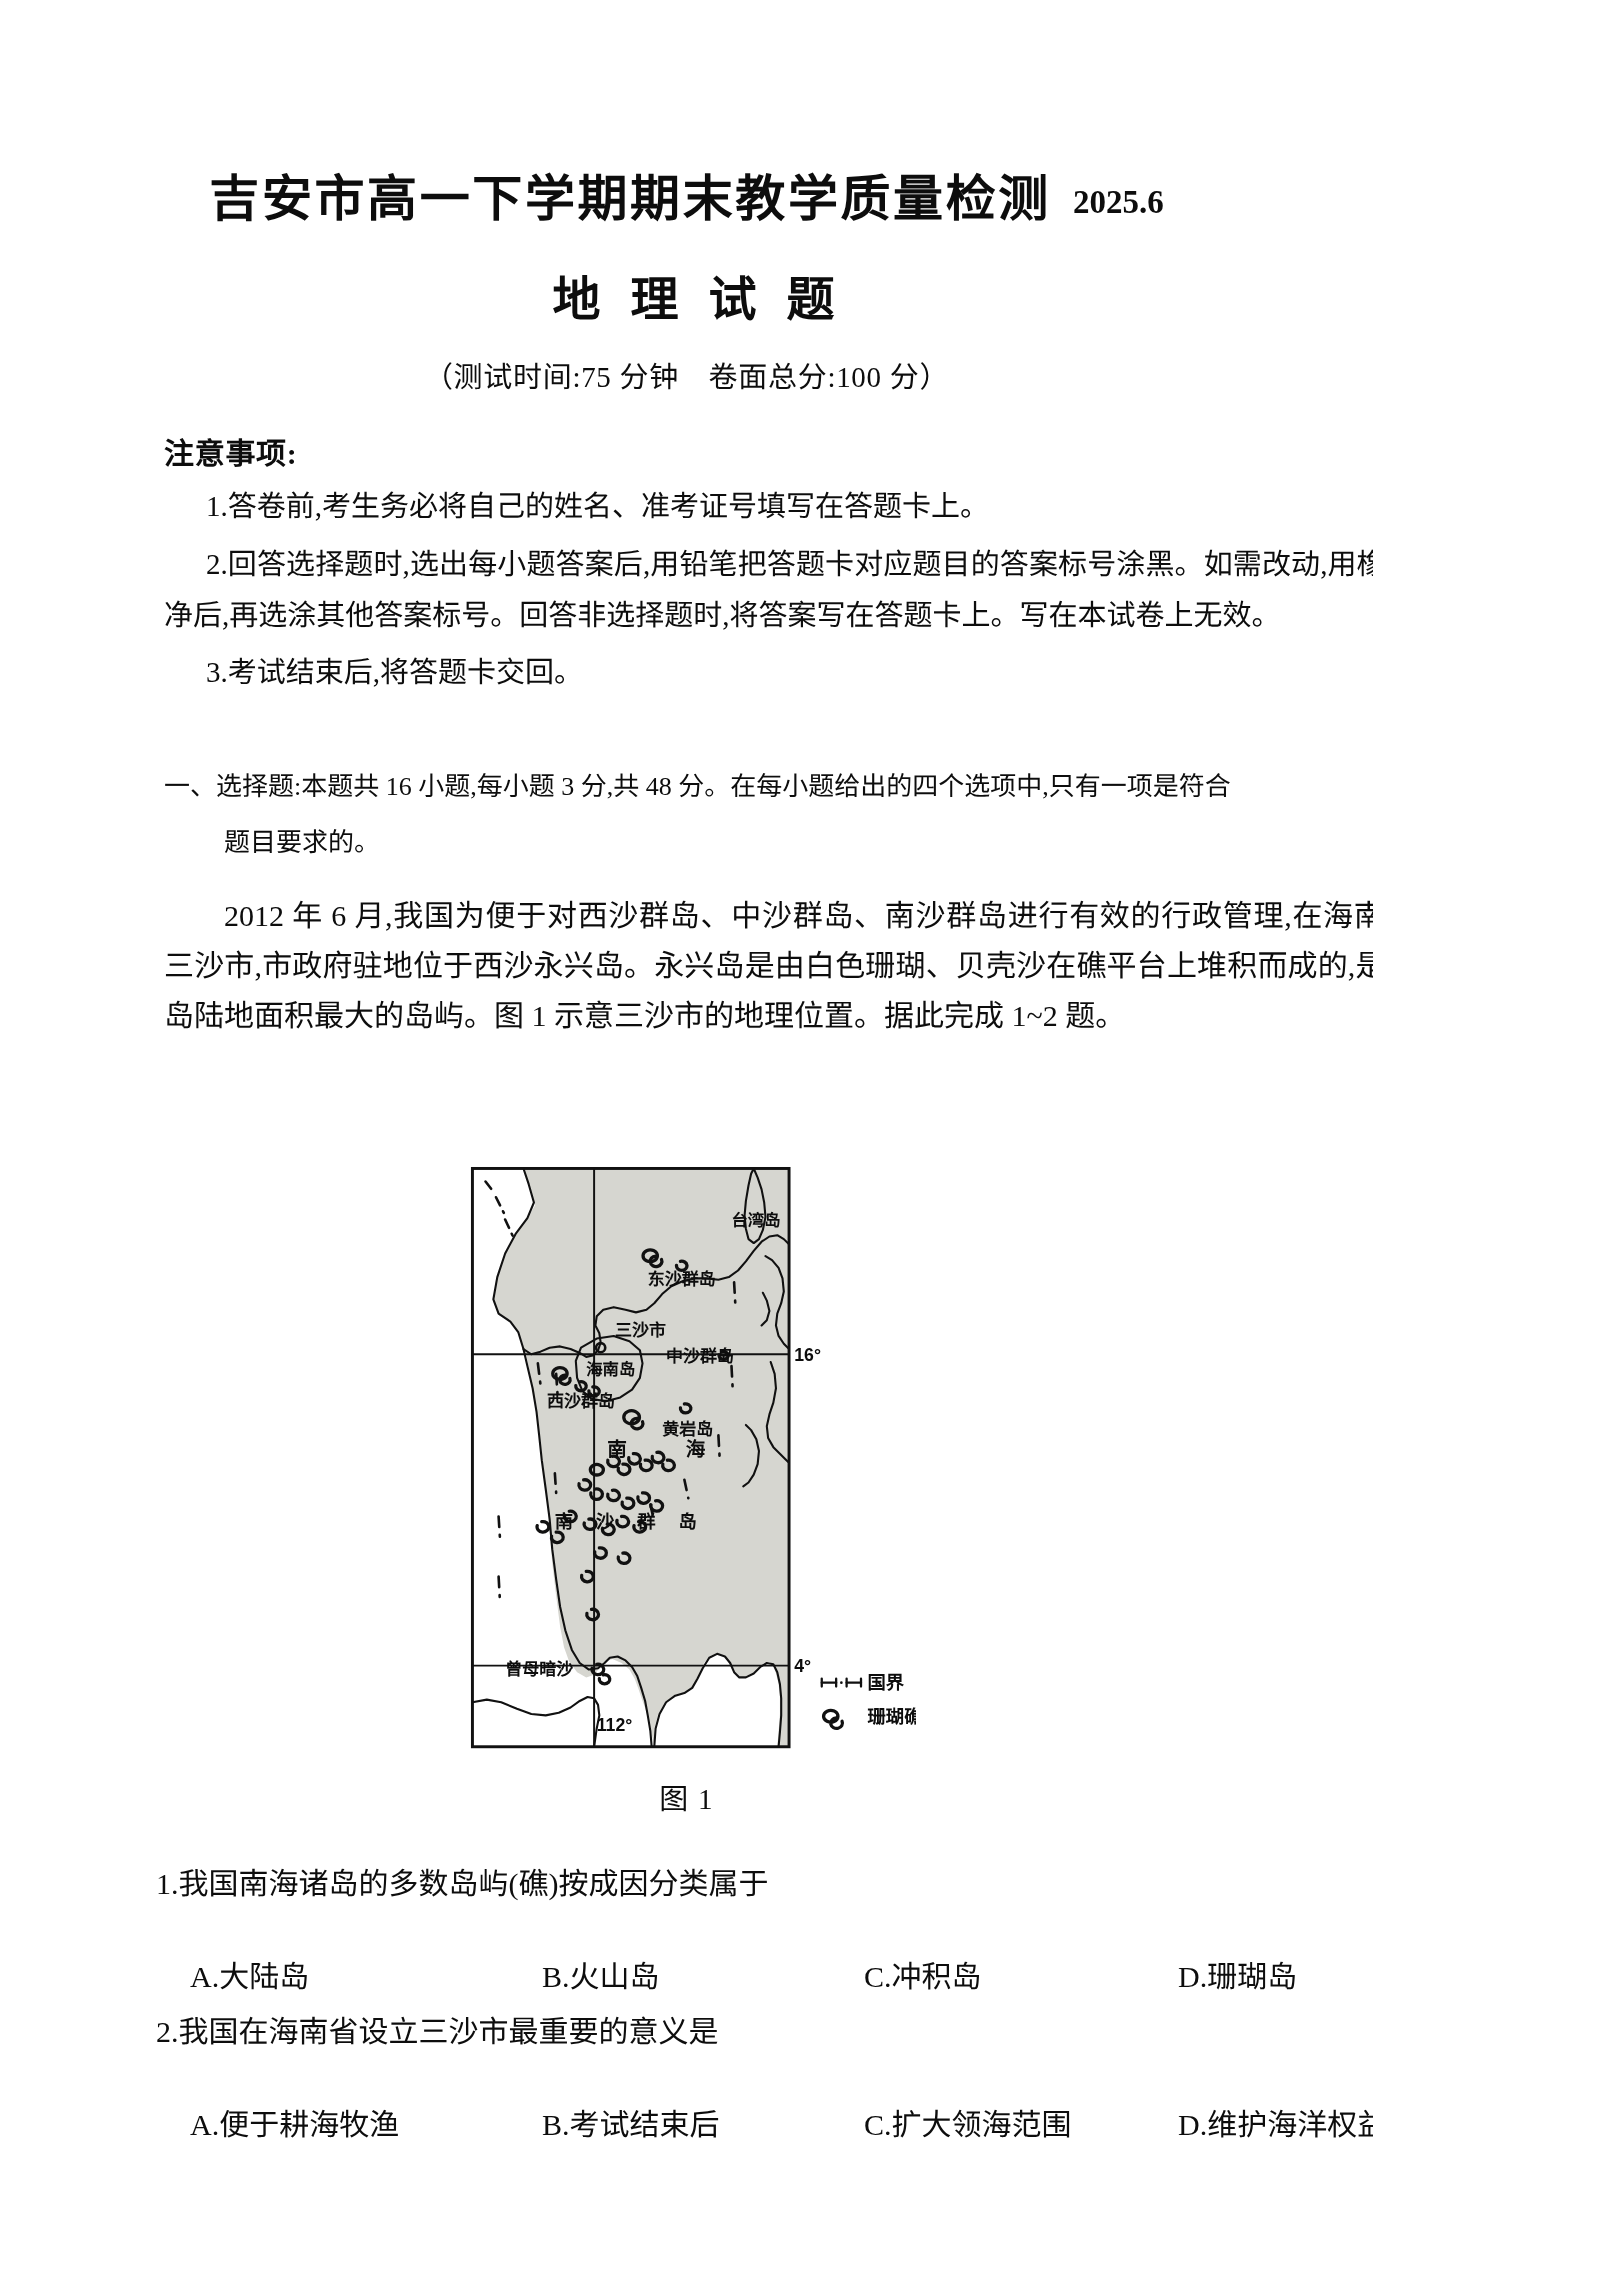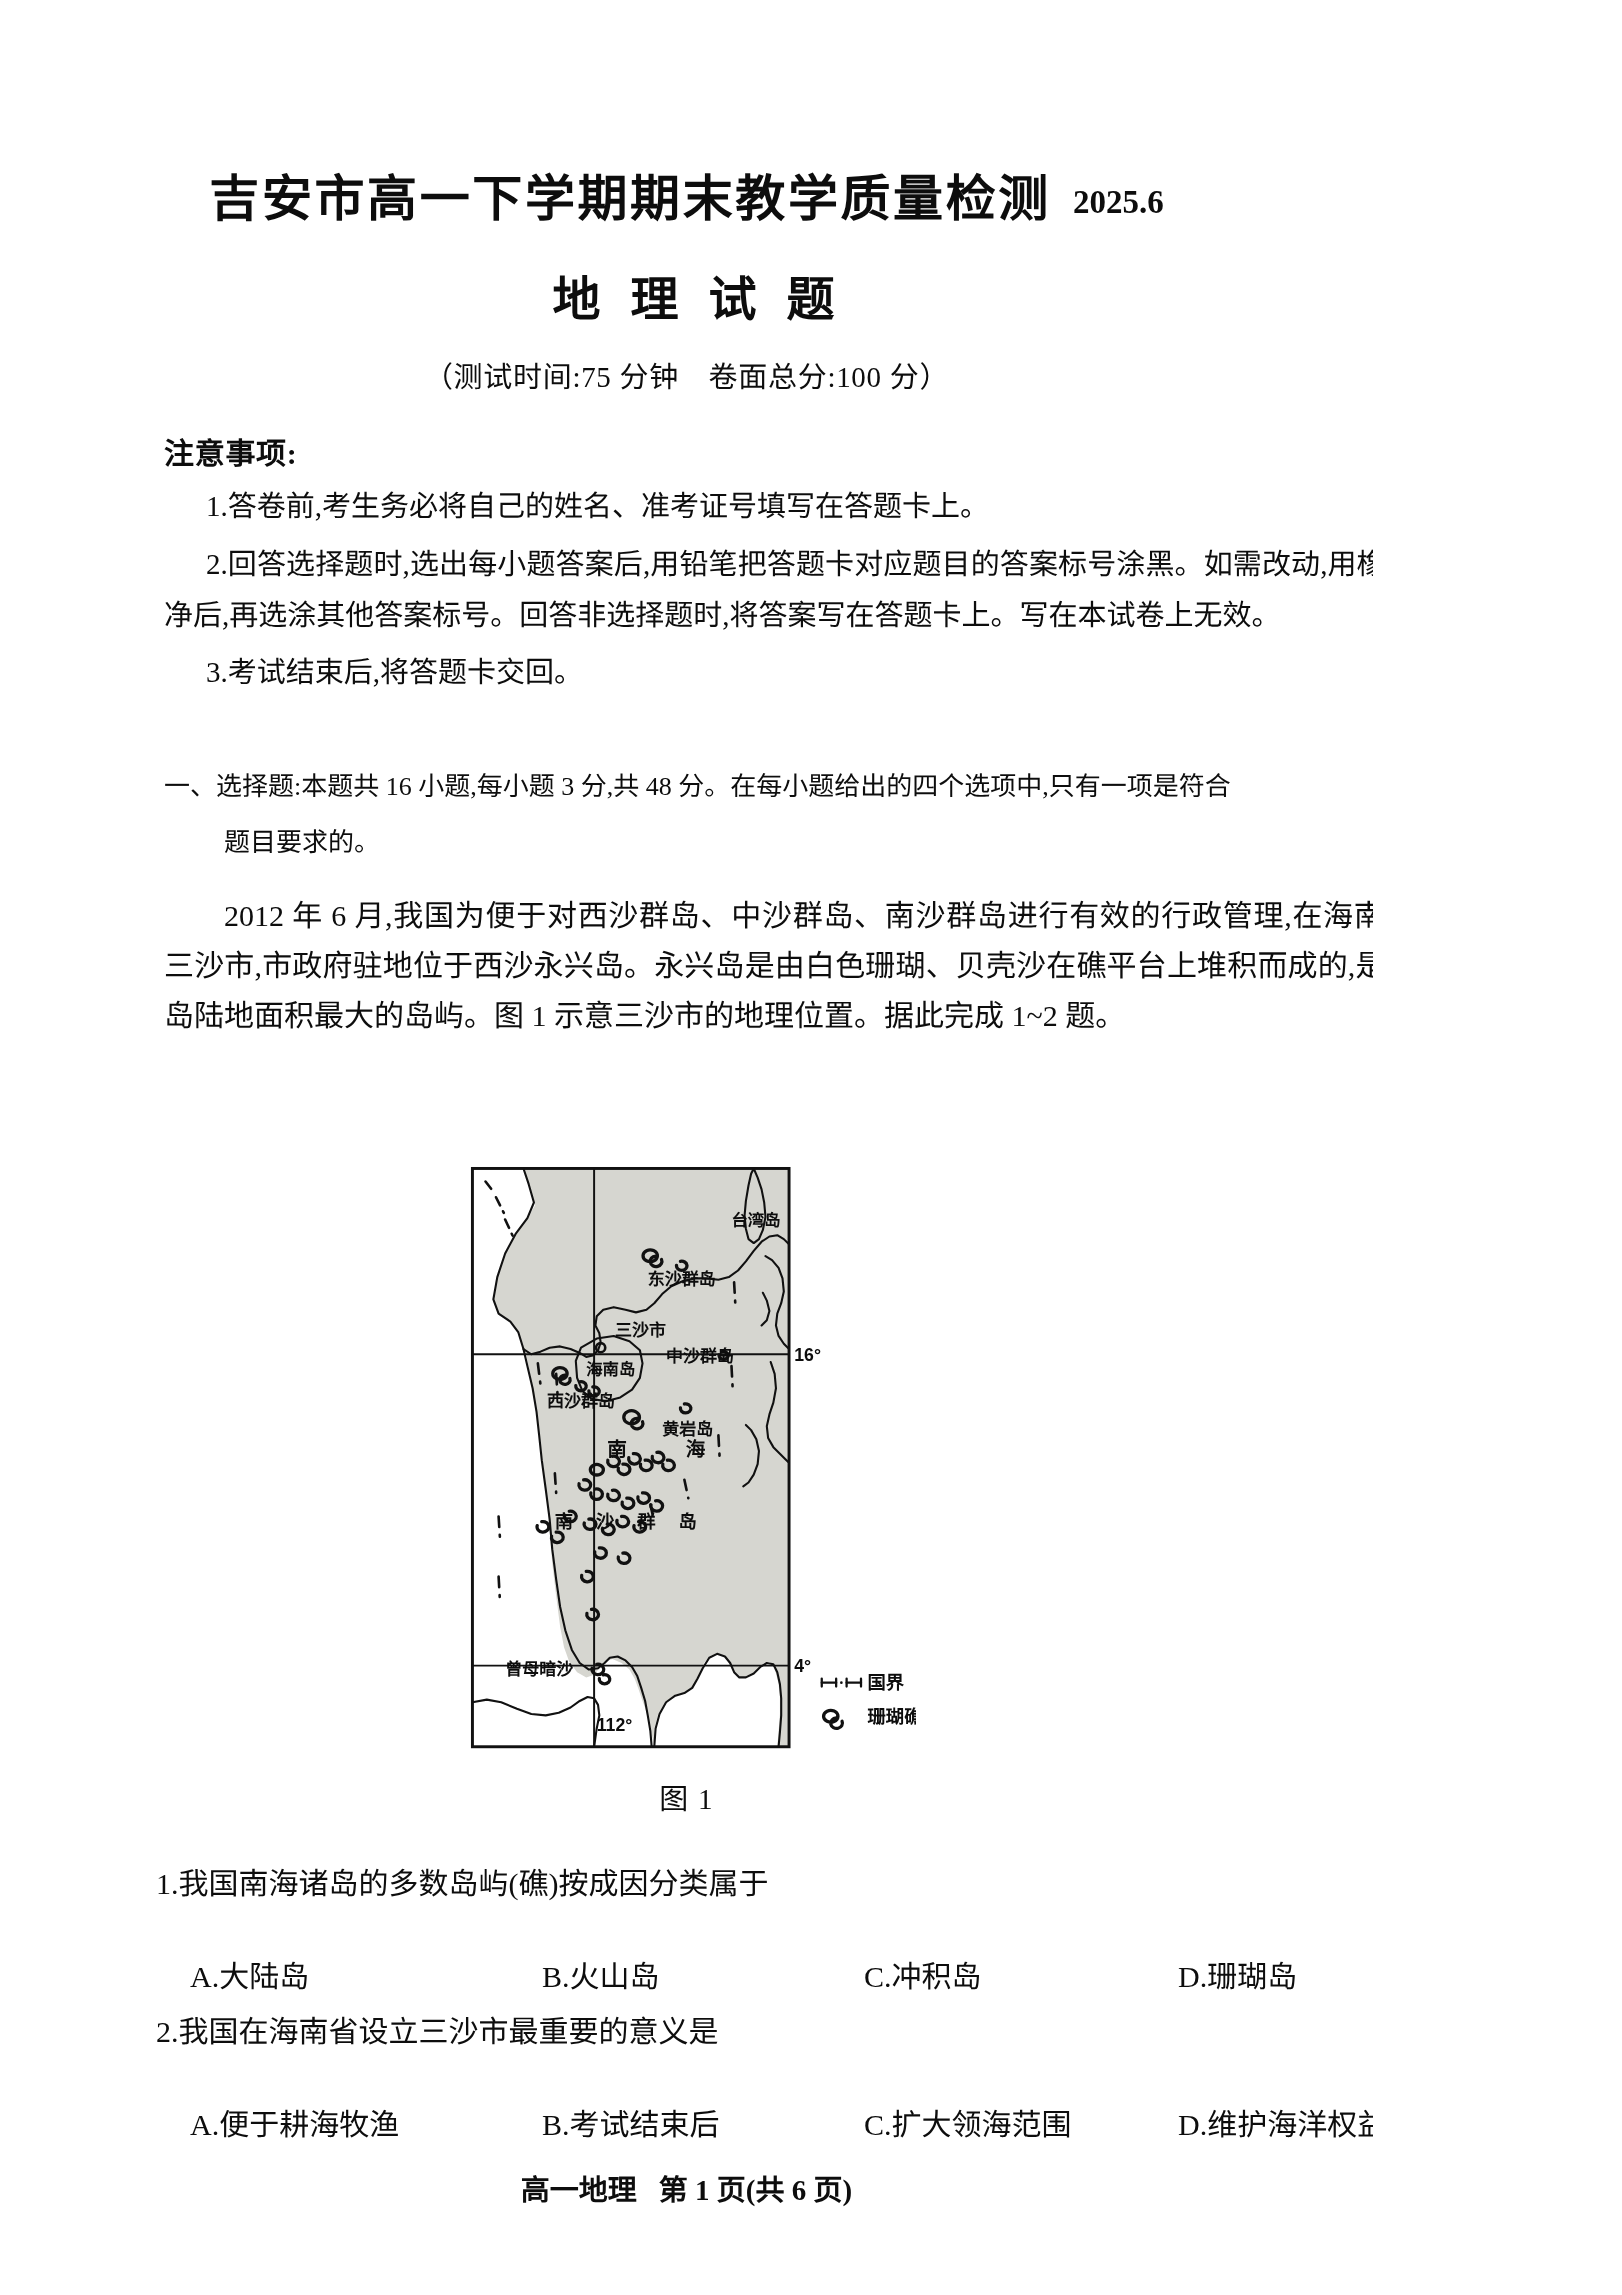--- a/index.html
+++ b/index.html
@@ -425,18 +425,15 @@
   <div class="question" id="q2">
     <div class="q-stem">2.我国在海南省设立三沙市最重要的意义是</div>
   </div>
   <div class="options" id="q2opts">
     <span class="opt a">A.便于耕海牧渔</span>
     <span class="opt b">B.考试结束后</span>
     <span class="opt c">C.扩大领海范围</span>
     <span class="opt d">D.维护海洋权益</span>
   </div>
 
-  <div class="footer">
-    <span>高一地理</span><span class="sep"></span><span>第 1 页(共 6 页)</span>
-  </div>
 
 </div>
 
 
 </body></html>

